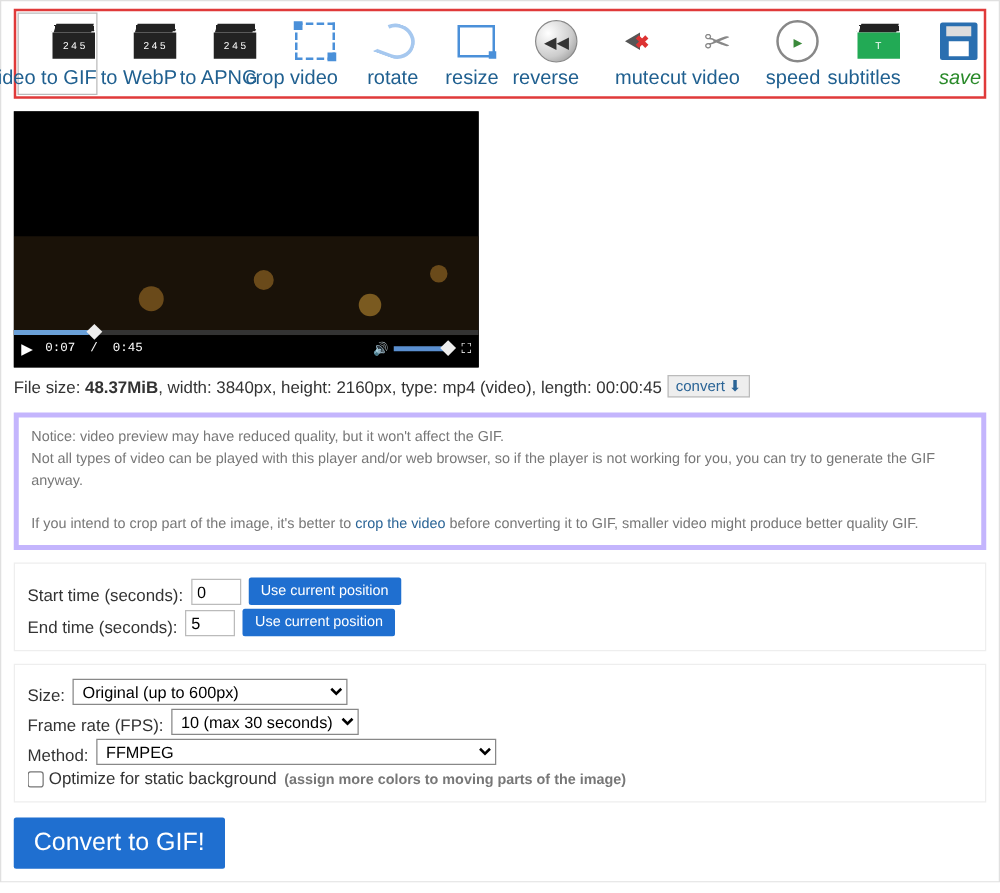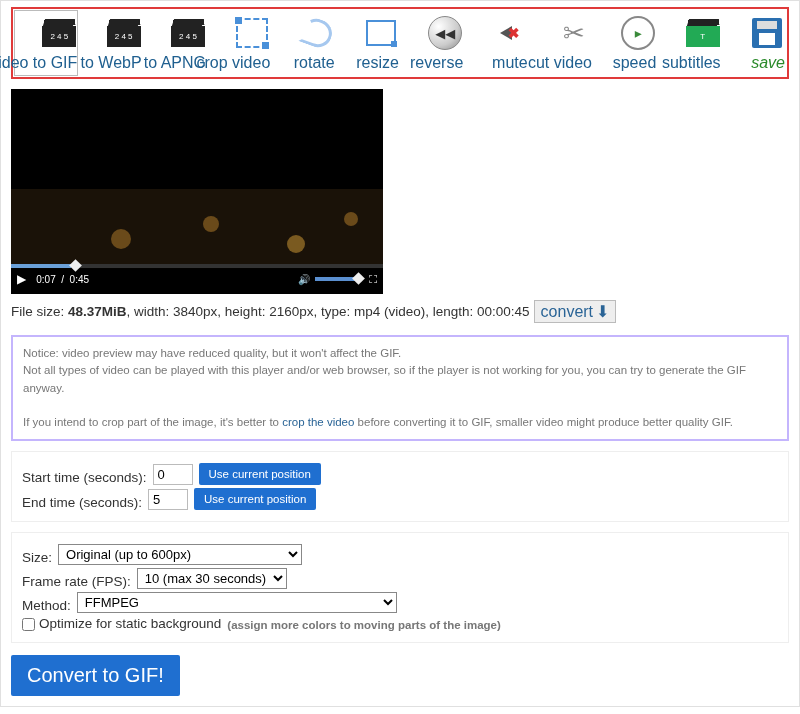--- a/index.html
+++ b/index.html
@@ -15,30 +15,30 @@
 .tool .lbl.green { color: #2a8a2a; font-style: italic; }
 
 .video-wrap { width:372px; }
 .video-area { width: 372px; height: 205px; background: #000; position: relative; overflow:hidden; }
 .video-frame { position:absolute; inset:0; }
 .controls { position: absolute; bottom: 0; left:0; right:0; height: 30px; background: rgba(0,0,0,0.9); display: flex; align-items: center; padding: 0 6px; color: #fff; font-size: 10px; }
 .progress { position:absolute; left:0; right:0; top:0; height:4px; background:#333; }
 .progress .knob { position:absolute; left:16%; top:-3px; width:9px; height:9px; background:#eee; transform:rotate(45deg);} 
 .progress .bar{ position:absolute; left:0; width:16%; top:0; bottom:0; background:#6aa0d8;}
 .play { margin-right: 10px; font-size:12px;}
-.time { flex: 1; }
+.time { flex: 1; font-family: Liberation Mono, monospace; }
 .vol { display:flex; align-items:center; gap:4px; }
 .volbar{ width:46px; height:4px; background:#5a8fd0; position:relative;}
 .volbar::after{content:""; position:absolute; right:-2px; top:-3px; width:9px; height:9px; background:#eee; transform:rotate(45deg);}
 .full { margin-left: 8px; font-size:11px; }
 
 .fileinfo { margin-top: 6px; font-size: 13.5px; color: #333; display:flex; align-items:center; flex-wrap:wrap; gap:4px;}
-.convert-btn { background: #eee; border: 1px solid #bbb; padding: 1px 6px; font-size: 16px; color: #2a6496; cursor:pointer; display:inline-flex; align-items:center; gap:3px;}
-
-.notice { border: 2px solid #c4b5fd; padding: 8px 10px; margin-top: 12px; font-size: 11.5px; color: #777; line-height:1.5; }
+.convert-btn { background: #eee; border: 1px solid #bbb; padding: 1px 6px; font-size: 12px; color: #2a6496; cursor:pointer; display:inline-flex; align-items:center; gap:3px;}
+
+.notice { border: 4px solid #c4b5fd; padding: 8px 10px; margin-top: 12px; font-size: 11.5px; color: #777; line-height:1.5; }
 .notice a { color: #2a6496; text-decoration:none; }
 
 .form-sec { border: 1px solid #eee; padding: 8px 10px; margin-top: 10px; font-size: 13.5px; }
 .row { display: flex; align-items: flex-end; margin: 3px 0; gap:6px; }
 .row label { color:#333; }
 input[type="text"].short { width: 40px; border: 1px solid #bbb; padding: 2px 4px; font-size:13px; }
 .blue-btn { background: #1f6fd0; color: #fff; border: none; padding: 5px 10px; font-size: 11.5px; cursor:pointer; border-radius:2px; }
 select { border: 1px solid #888; padding: 1px 3px; font-size: 13px; background:#fff; }
 .smallnote { font-size: 11.5px; color:#777;font-weight:bold; }
 
@@ -216,21 +216,21 @@
     <div class="row">
       <label>End time (seconds):</label>
       <input type="text" class="short" value="5" style="">
       <button class="blue-btn">Use current position</button>
     </div>
   </div>
 
   <div class="form-sec">
     <div class="row">
       <label>Size:</label>
-      <select style="width:244px"><option>Original (up to 600px)</option></select>
+      <select style="width:220px"><option>Original (up to 600px)</option></select>
     </div>
     <div class="row">
       <label>Frame rate (FPS):</label>
       <select><option>10 (max 30 seconds)</option></select>
     </div>
     <div class="row">
       <label>Method:</label>
       <select style="width:320px"><option>FFMPEG</option></select>
     </div>
     <div class="row">

